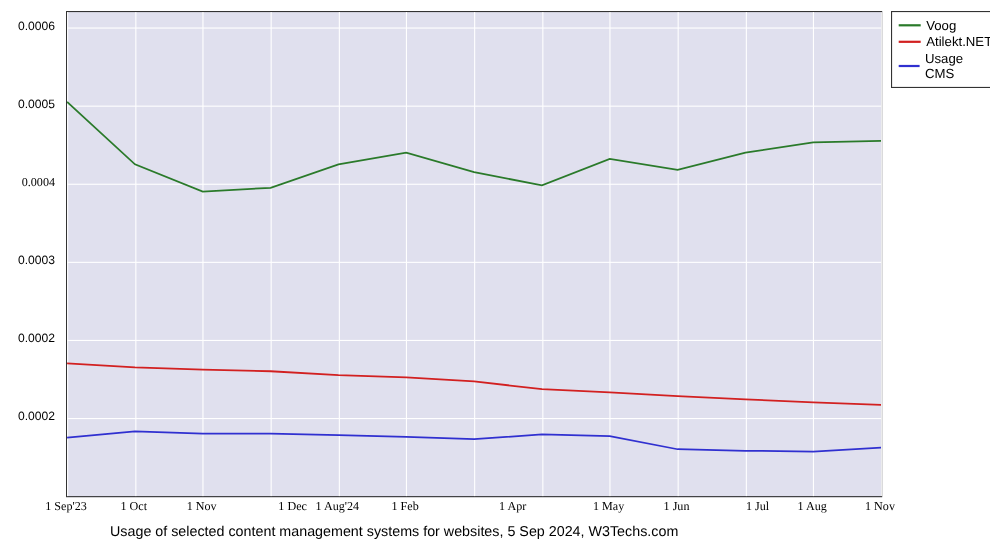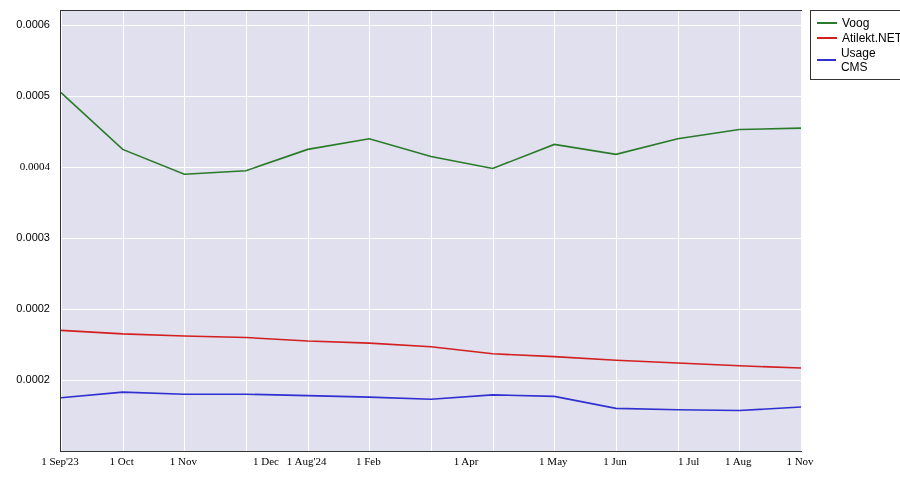--- a/index.html
+++ b/index.html
@@ -161,13 +161,14 @@
       <div class="legend-row">
         <div class="legend-line" style="background: rgb(210, 32, 32);"></div>
         <span>Atilekt.NET</span>
       </div>
       <div class="legend-row">
         <div class="legend-line" style="background: rgb(48, 48, 208);"></div>
         <span>Usage CMS</span>
       </div>
     </div>
 
+  <div class="caption">Usage of selected content management systems for websites, 5 Sep 2024, W3Techs.com</div>
 </div>
 
 </body></html>

